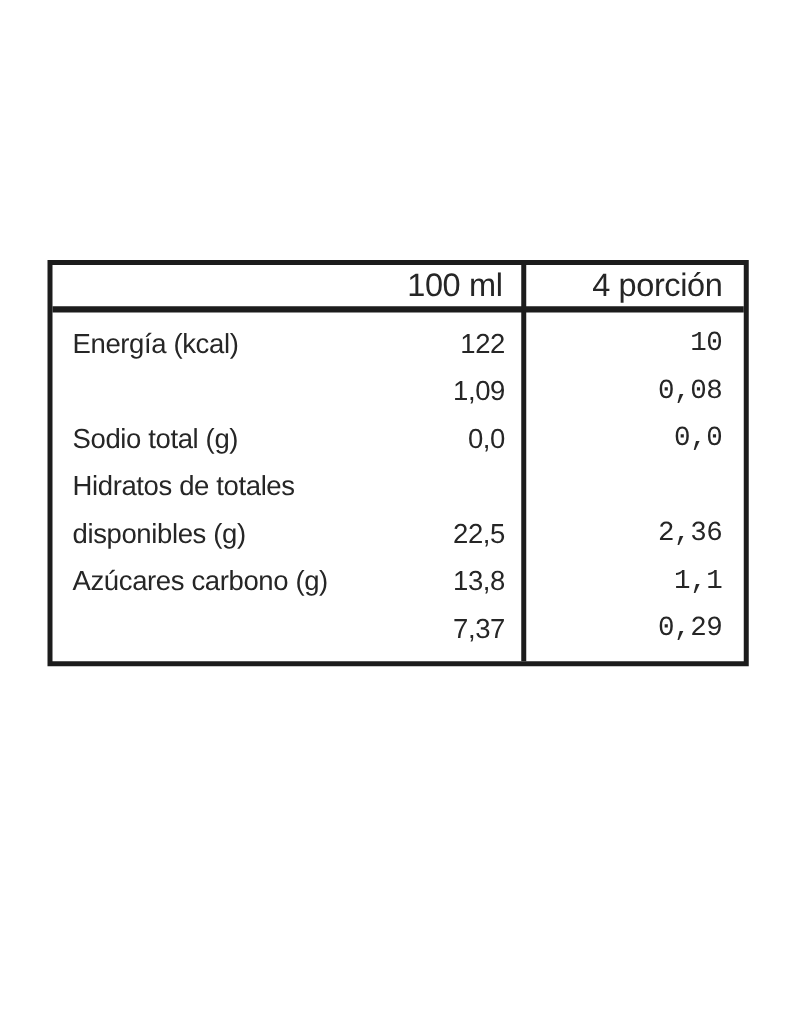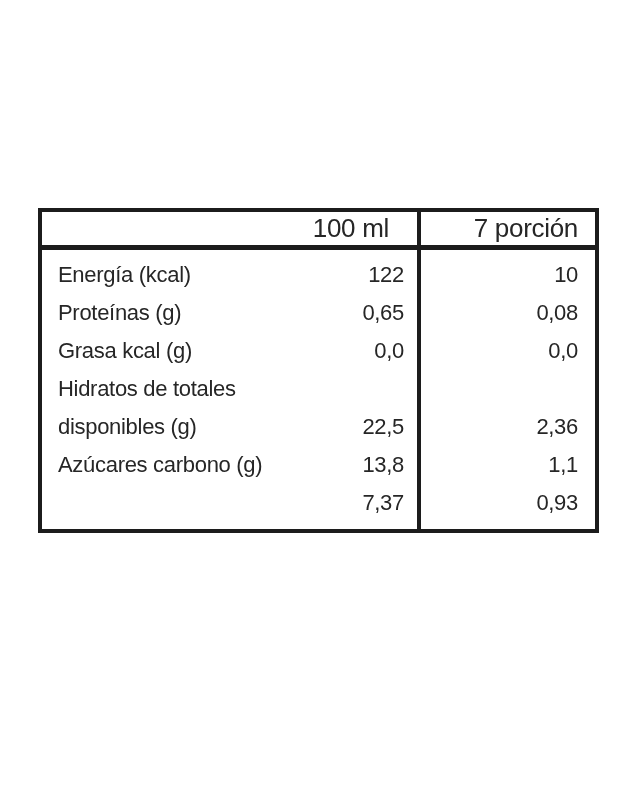--- a/index.html
+++ b/index.html
@@ -31,70 +31,69 @@
   }
   .header-row {
     position: relative;
     height: 33px;
     line-height: 33px;
     border-bottom: 5px solid #1c1c1c;
     font-size: 26px;
     letter-spacing: -0.3px;
     white-space: nowrap;
   }
-  .h-100ml  { position: absolute; right: 206px; }
+  .h-100ml  { position: absolute; right: 193px; }
   .h-porcion{ position: absolute; right: 17px; }
   .tbody {
     position: absolute;
     top: 38px; left: 0; right: 0; bottom: 0;
     padding-top: 6px;
     font-size: 22px;
     letter-spacing: -0.3px;
     border-radius: 16px;
   }
   .trow {
     position: relative;
     height: 38px;
     line-height: 38px;
     white-space: nowrap;
   }
   .lbl { position: absolute; left: 16px; }
   .v1  { position: absolute; right: 191px; margin-left: 35px; }
-  .v2  { position: absolute; right: 17px; }
+  .v2  { position: absolute; right: 17px; font-family: Liberation Mono, monospace; }
 </style>
 </head>
 <body>
 
 <div class="canvas">
 
   <div class="ntable">
 
     <div class="col-divider"></div>
 
     <div class="header-row">
       <span class="h-100ml">100 ml</span>
-      <span class="h-porcion">7 porción</span>
+      <span class="h-porcion">4 porción</span>
     </div>
 
     <div class="tbody">
 
       <div class="trow">
         <span class="lbl">Energía (kcal)</span>
         <span class="v1">122</span>
         <span class="v2">10</span>
       </div>
 
       <div class="trow">
-        <span class="lbl">Proteínas (g)</span>
-        <span class="v1">0,65</span>
+        <span class="v1">1,09</span>
         <span class="v2">0,08</span>
       </div>
 
       <div class="trow">
-        <span class="lbl">Grasa kcal (g)</span>
+        <span class="lbl">Sodio total (g)</span>
         <span class="v1">0,0</span>
         <span class="v2">0,0</span>
       </div>
 
       <div class="trow">
         <span class="lbl">Hidratos de totales</span>
       </div>
 
       <div class="trow">
         <span class="lbl">disponibles (g)</span>
@@ -103,18 +102,18 @@
       </div>
 
       <div class="trow">
         <span class="lbl">Azúcares carbono (g)</span>
         <span class="v1">13,8</span>
         <span class="v2">1,1</span>
       </div>
 
       <div class="trow">
         <span class="v1">7,37</span>
-        <span class="v2">0,93</span>
+        <span class="v2">0,29</span>
       </div>
 
     </div>
   </div>
 </div>
 
 </body></html>

